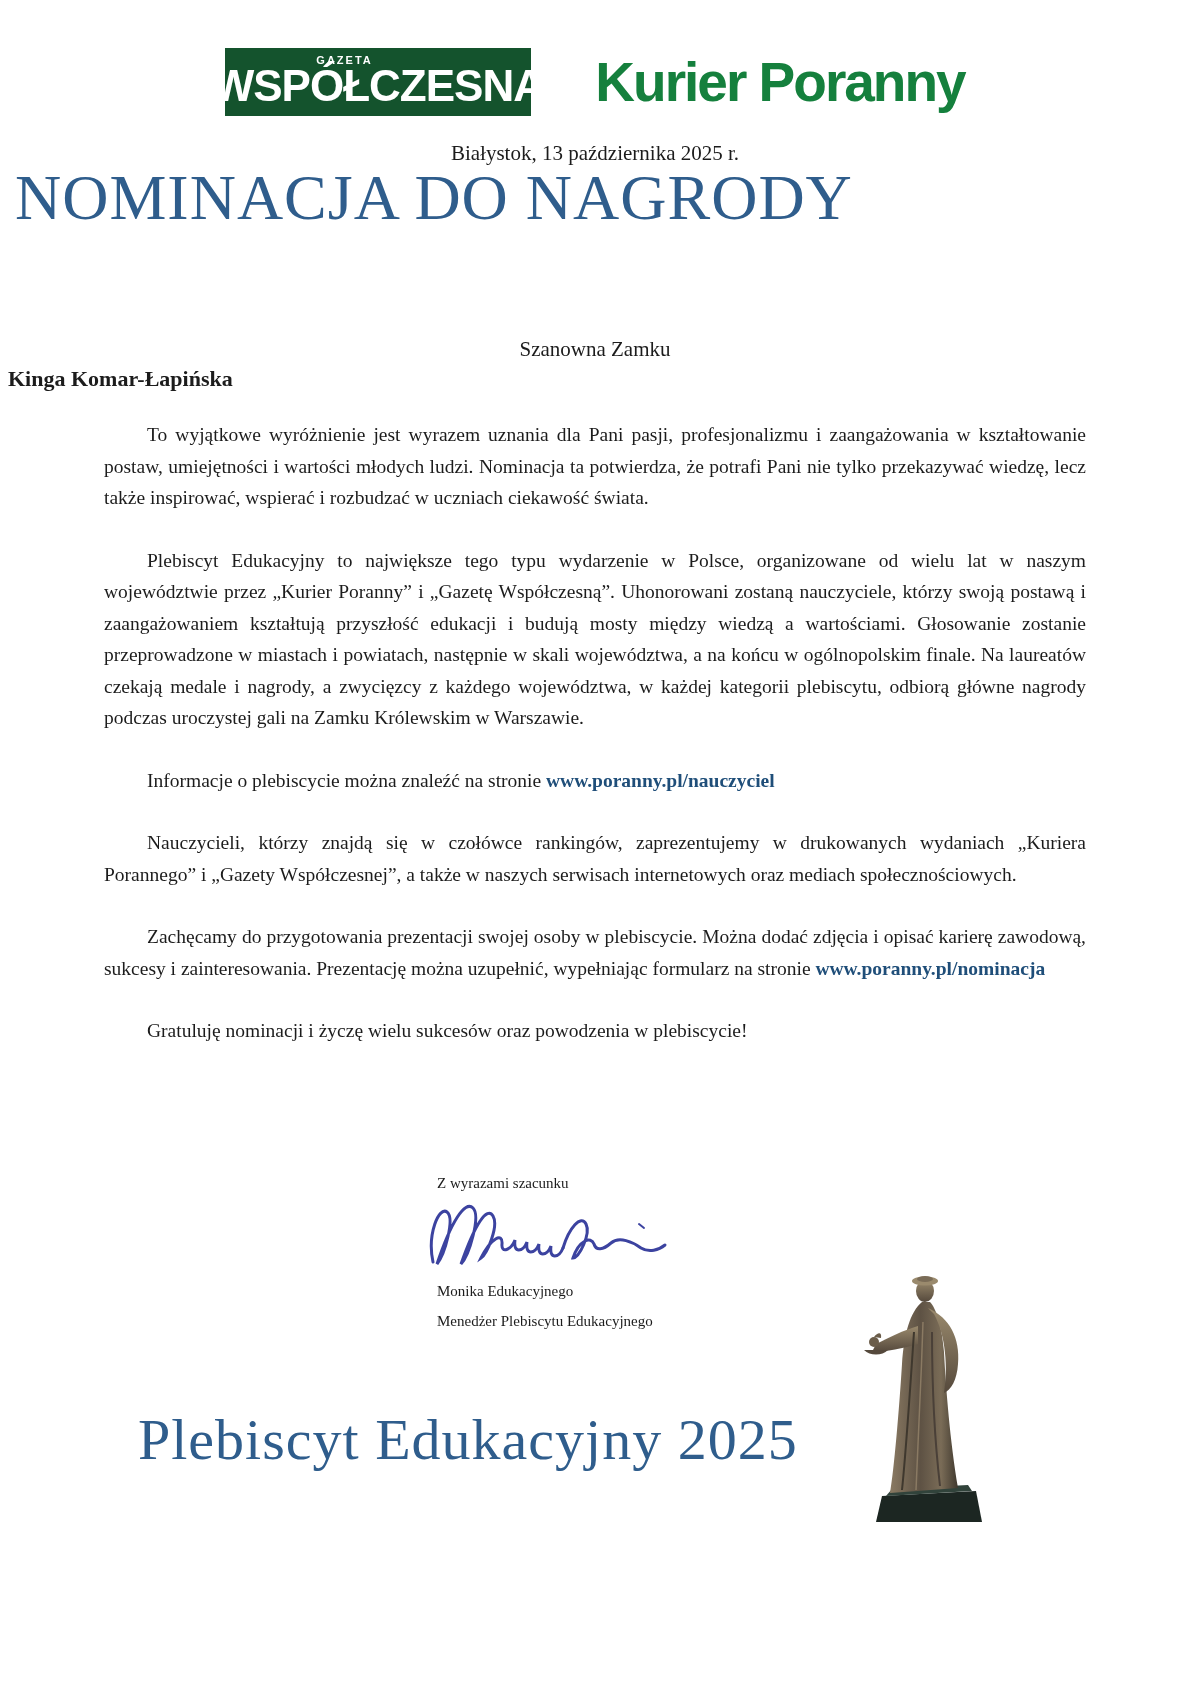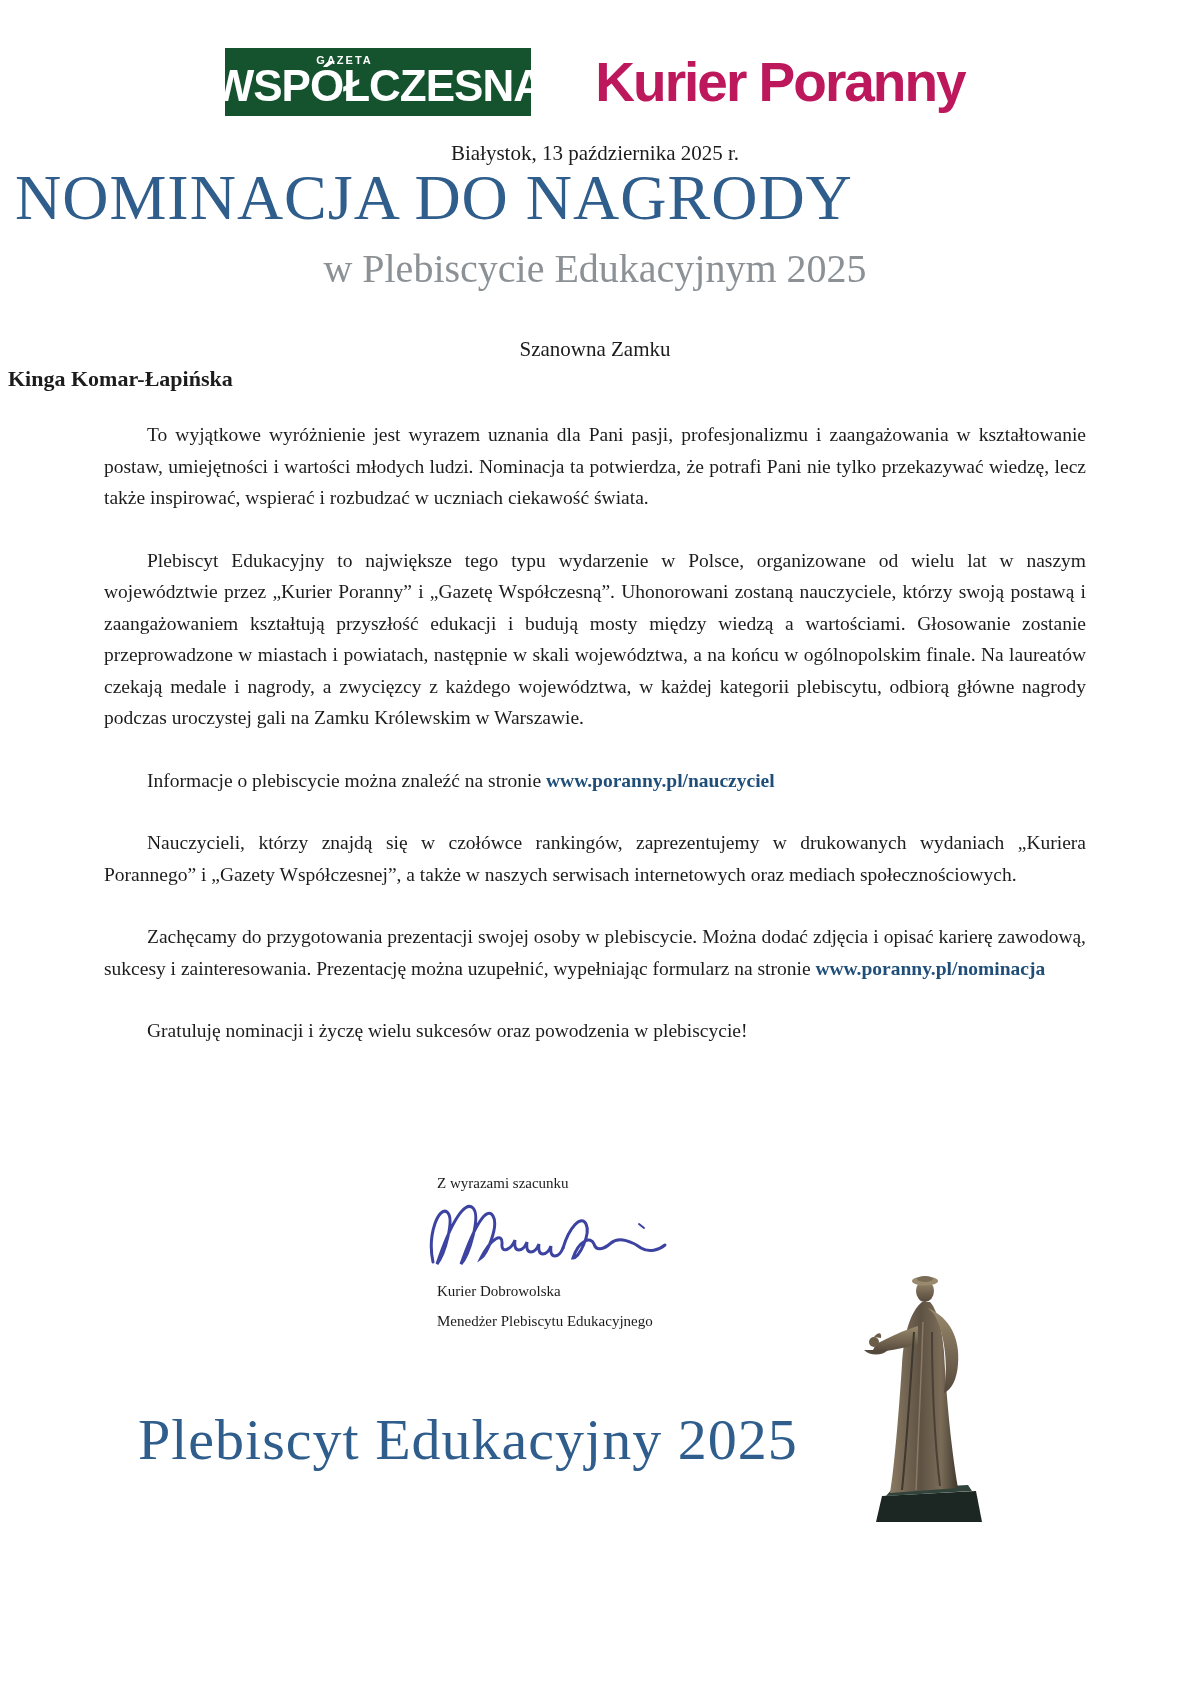--- a/index.html
+++ b/index.html
@@ -82,29 +82,28 @@
 </head>
 <body>
 
 <div class="page">
 
   <div class="logo-row">
     <div class="logo-wspolczesna" style="background:#14532d">
       <span class="small">GAZETA</span>
       <span class="main">WSPÓŁCZESNA</span>
     </div>
-    <div class="logo-kurier" style="color:#be185d">
+    <div class="logo-kurier" style="color:#15803d">
       <span>Kurier Poranny</span>
     </div>
   </div>
 
   <div class="dateline">Białystok, 13 października 2025 r.</div>
 
   <h1 class="doc-title" style="color:#2F5D8C">NOMINACJA DO NAGRODY</h1>
-  <h2 class="doc-subtitle" style="color:#8C9196">w Plebiscycie Edukacyjnym 2025</h2>
 
   <div class="salutation">Szanowna Zamku</div>
   <div class="recipient">Kinga Komar-Łapińska</div>
 
   <div class="content">
 
     <p>To wyjątkowe wyróżnienie jest wyrazem uznania dla Pani pasji, profesjonalizmu i zaangażowania w kształtowanie postaw, umiejętności i wartości młodych ludzi. Nominacja ta potwierdza, że potrafi Pani nie tylko przekazywać wiedzę, lecz także inspirować, wspierać i rozbudzać w uczniach ciekawość świata.</p>
 
     <p>Plebiscyt Edukacyjny to największe tego typu wydarzenie w Polsce, organizowane od wielu lat w naszym województwie przez „Kurier Poranny” i „Gazetę Współczesną”. Uhonorowani zostaną nauczyciele, którzy swoją postawą i zaangażowaniem kształtują przyszłość edukacji i budują mosty między wiedzą a wartościami. Głosowanie zostanie przeprowadzone w miastach i powiatach, następnie w skali województwa, a na końcu w ogólnopolskim finale. Na laureatów czekają medale i nagrody, a zwycięzcy z każdego województwa, w każdej kategorii plebiscytu, odbiorą główne nagrody podczas uroczystej gali na Zamku Królewskim w Warszawie.</p>
 
@@ -126,21 +125,21 @@
              C52,28 64,10 70,20 C76,30 64,58 58,62
              C68,42 80,36 79,48 C78,58 88,54 92,44
              C90,58 100,56 104,46 C102,60 112,58 116,48
              C114,62 124,60 128,50 C126,64 136,62 140,52"></path>
         <path stroke-width="3" d="M140,52 C146,32 158,18 163,28 C168,38 156,62 150,62
              C156,44 168,40 171,48 C173,55 180,54 188,47
              C196,40 210,46 218,52 C226,57 236,54 242,49"></path>
         <path stroke-width="2" d="M216,28 l5,4"></path>
       </g>
     </svg>
-    <div>Kurier Dobrowolska</div>
+    <div>Monika Edukacyjnego</div>
     <div>Menedżer Plebiscytu Edukacyjnego</div>
   </div>
 
   <svg class="statue" width="150" height="252" viewBox="0 0 150 252">
     <defs>
       <linearGradient id="bronze" x1="0" y1="0" x2="1" y2="0">
         <stop offset="0" stop-color="#8A7A63"></stop>
         <stop offset="0.45" stop-color="#5E5244"></stop>
         <stop offset="0.75" stop-color="#7A6C57"></stop>
         <stop offset="1" stop-color="#3F382E"></stop>

